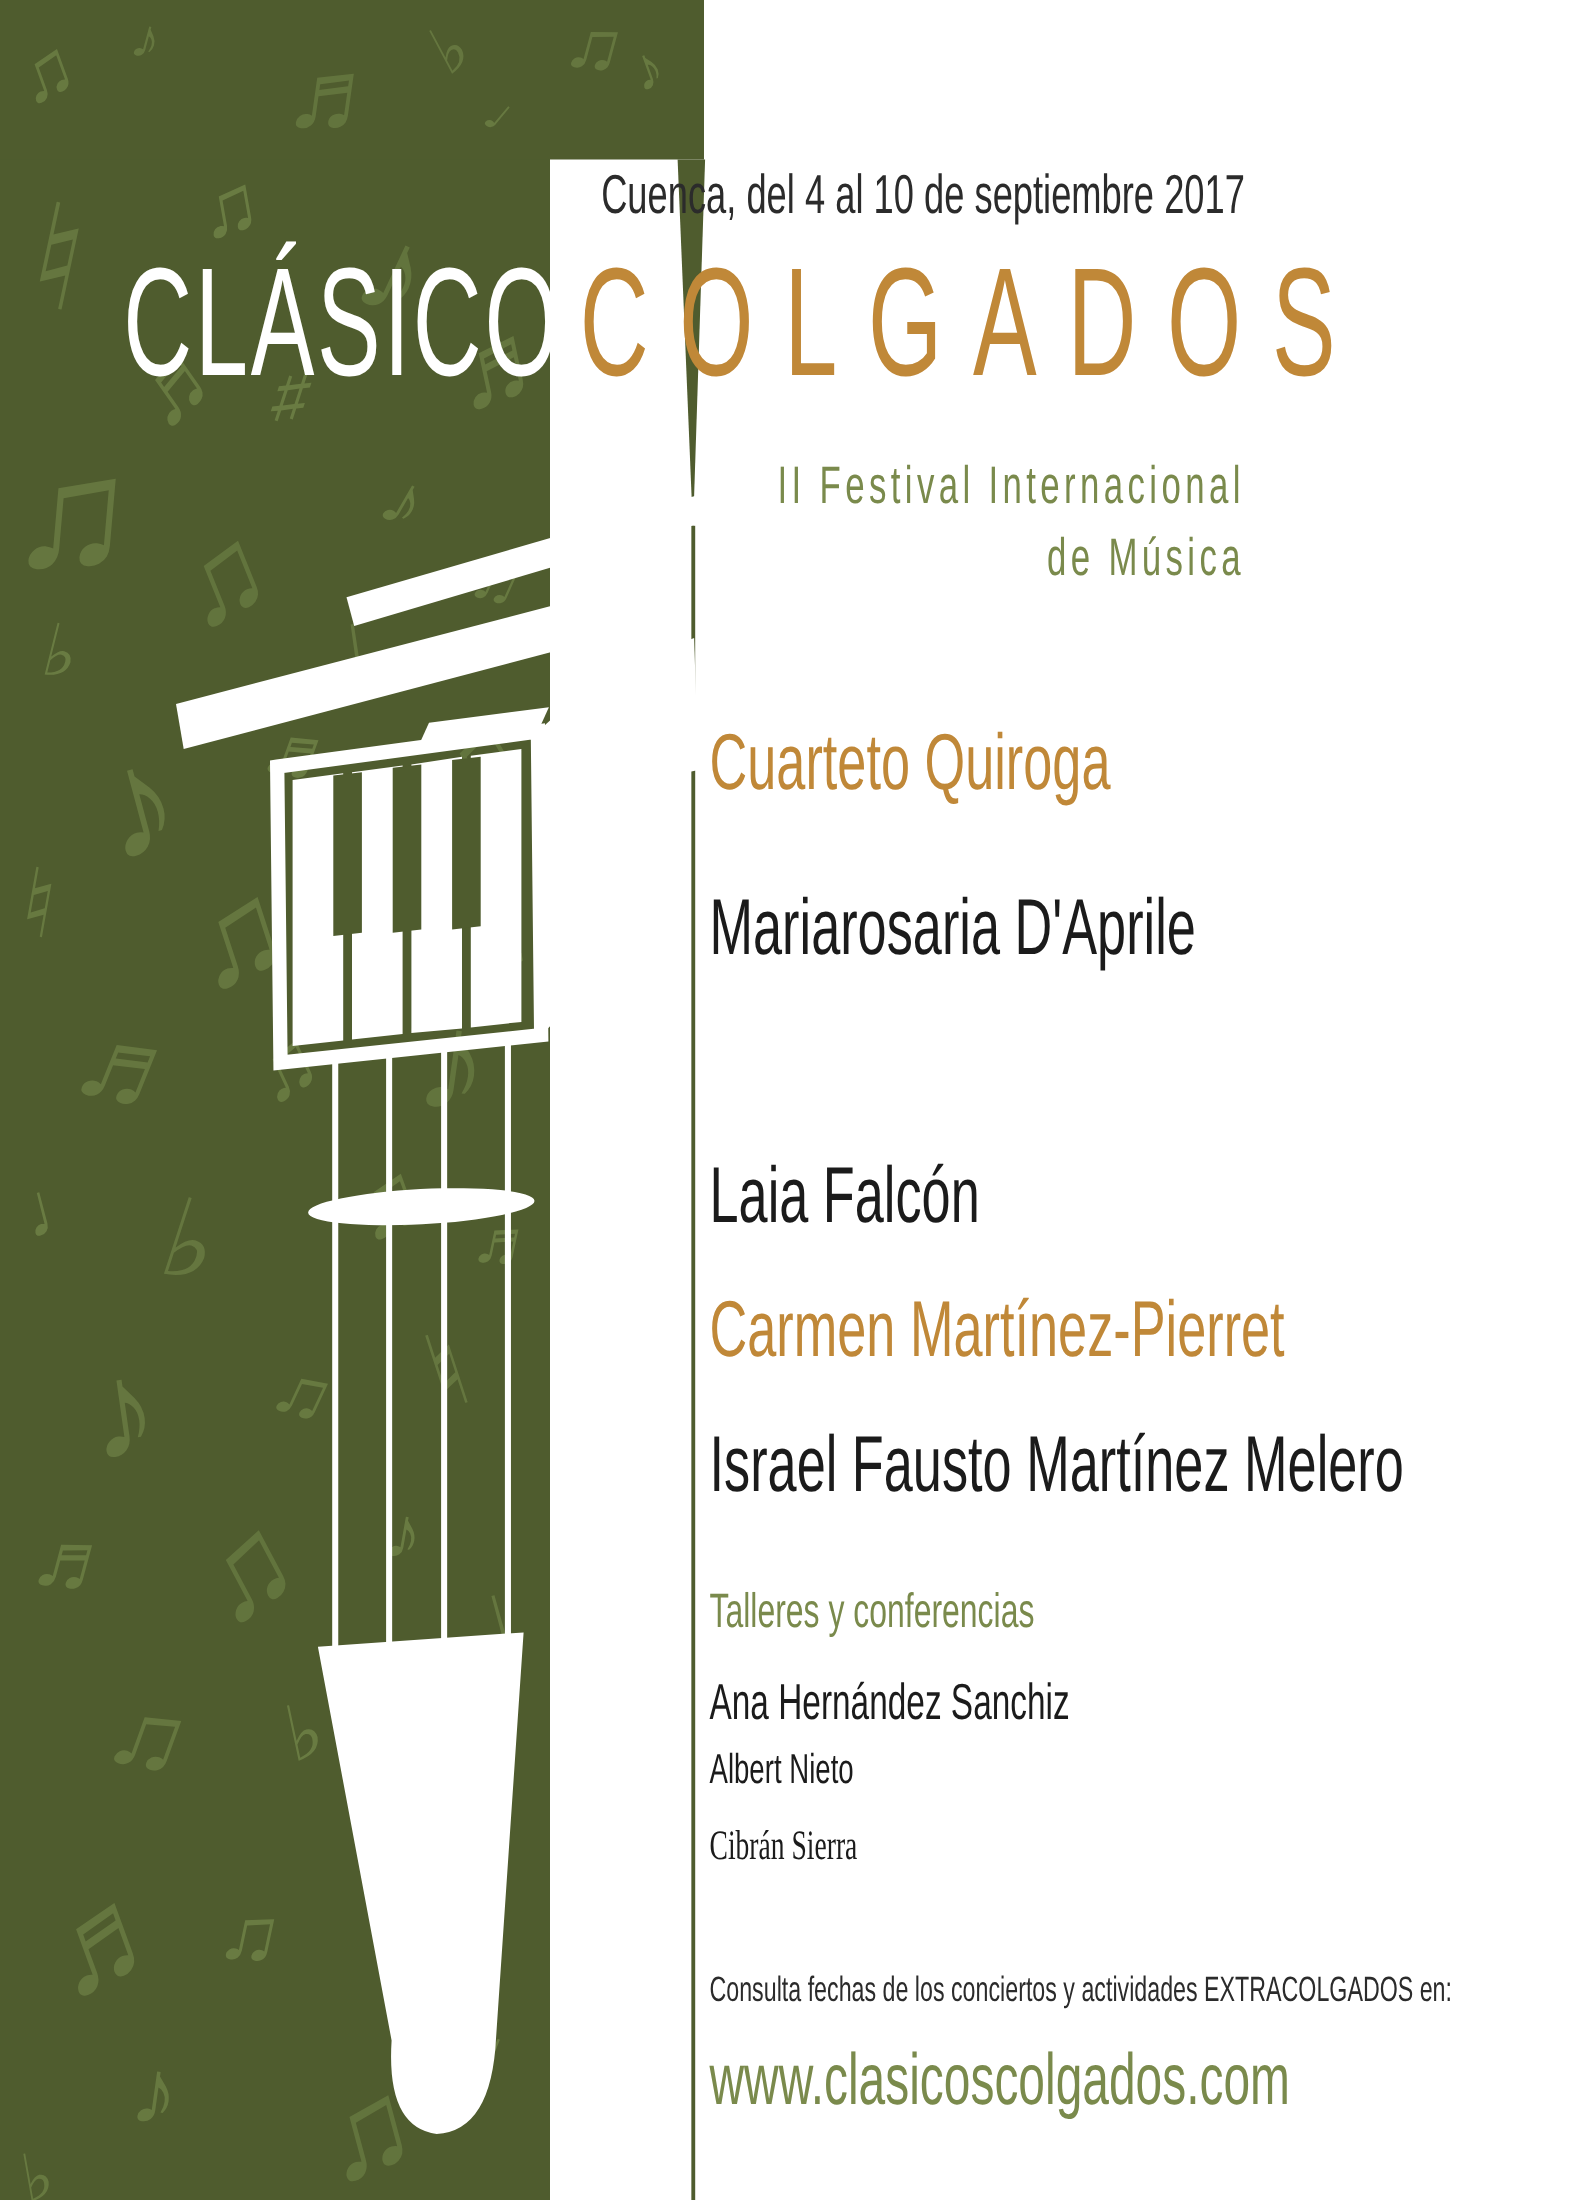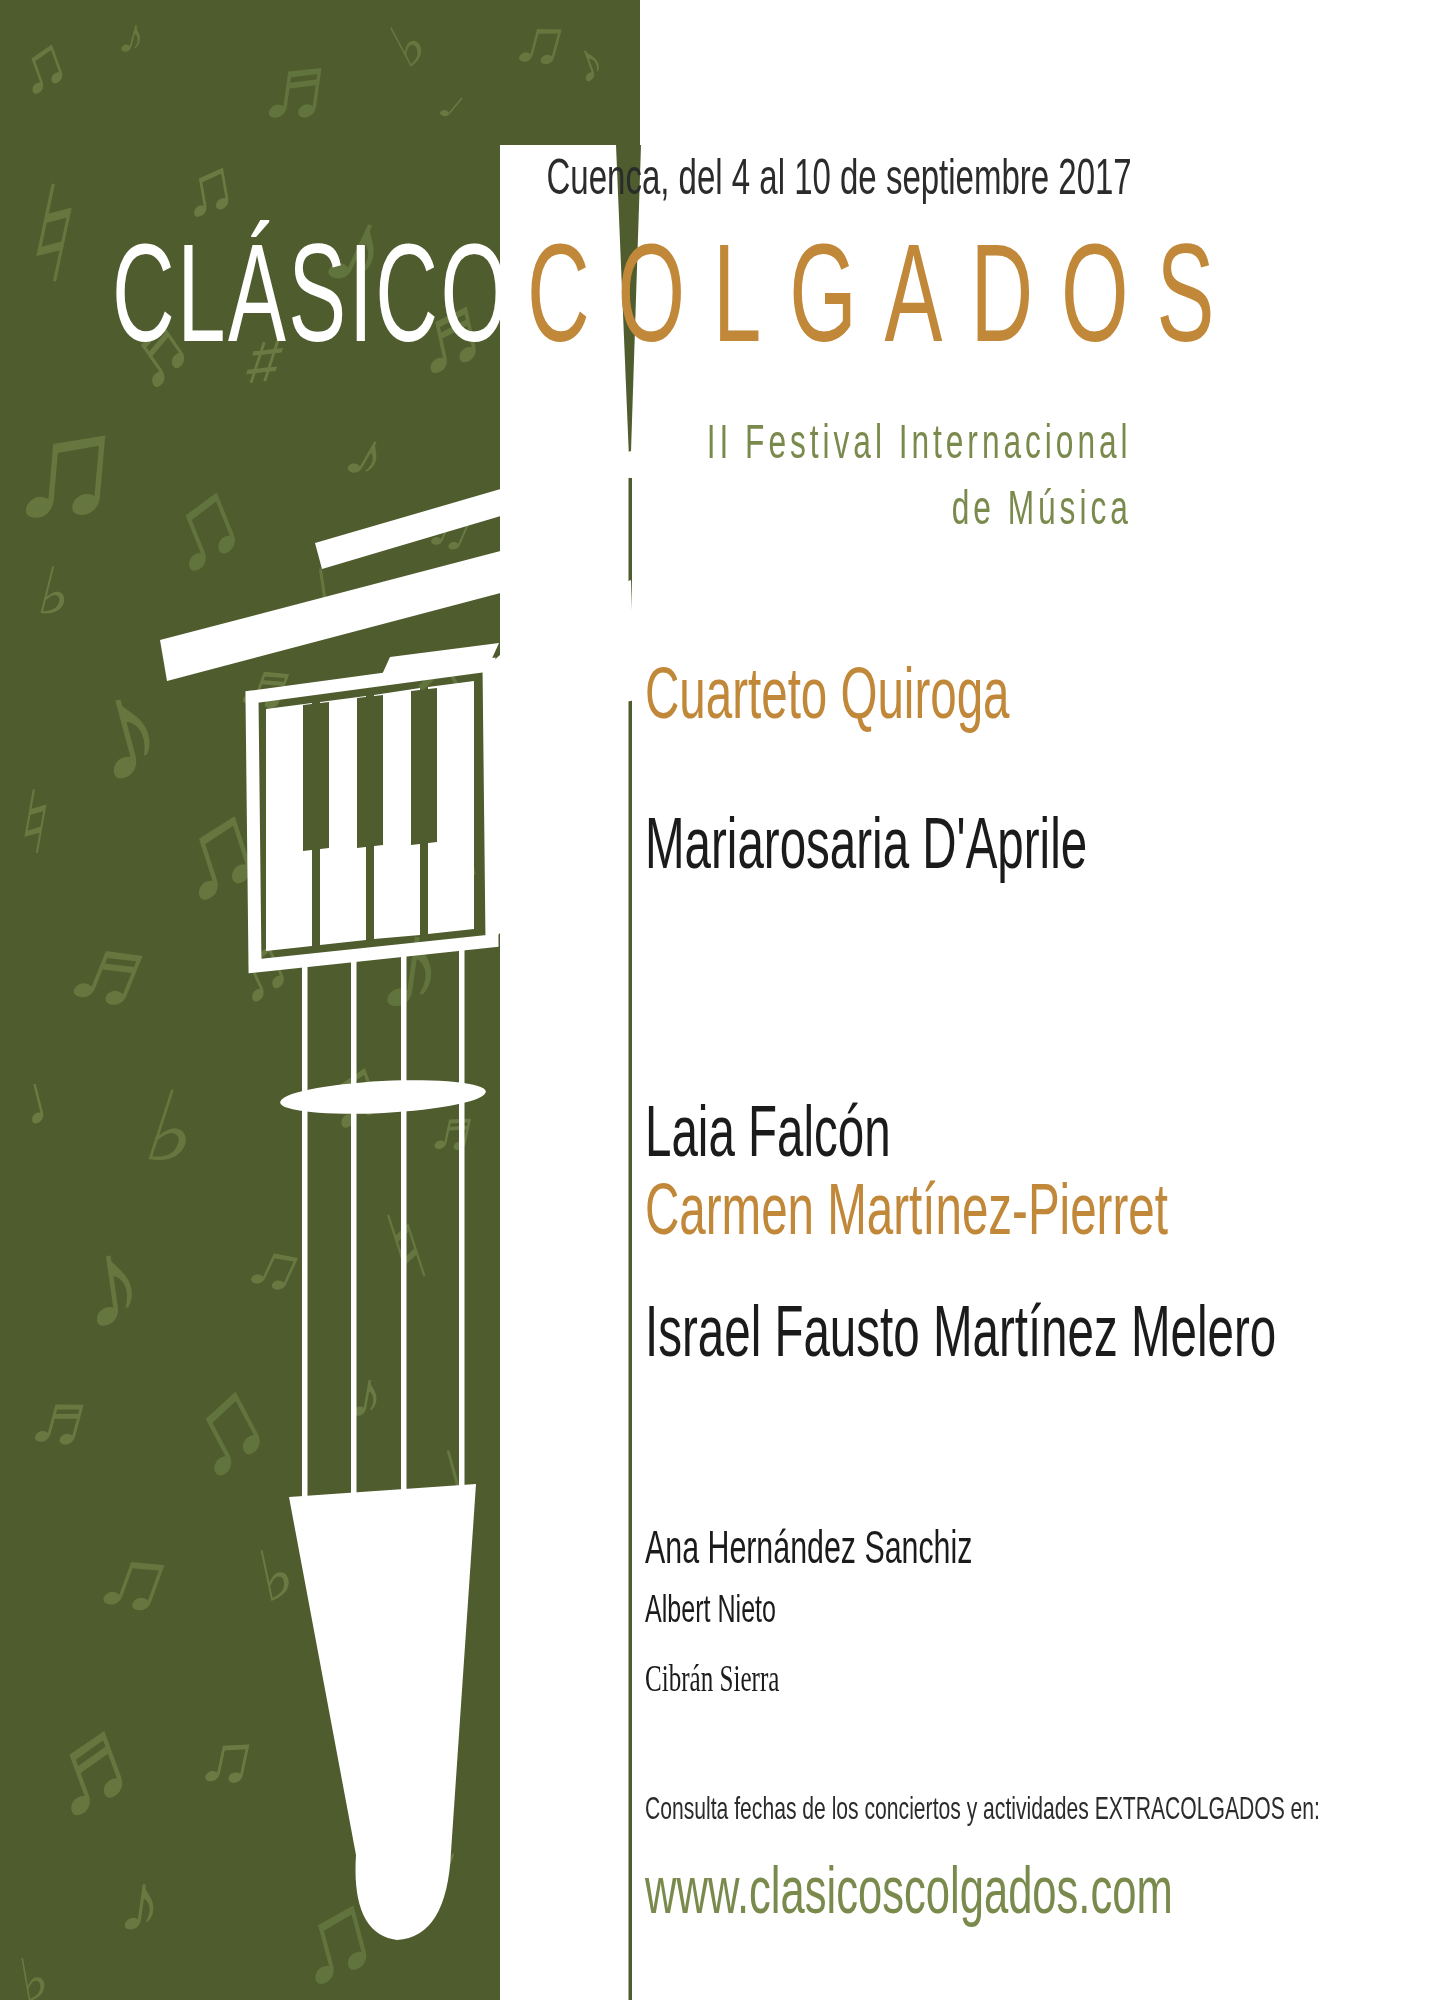--- a/index.html
+++ b/index.html
@@ -146,30 +146,33 @@
   <div class="line right" style="right:298px;top:480px;font-size:48px;">
     <span class="cond-r c-olive" style="letter-spacing:6px;">de Música</span>
   </div>
 
   <div class="line" style="left:645px;top:652px;font-size:72px;">
     <span class="cond c-gold">Cuarteto Quiroga</span>
   </div>
   <div class="line" style="left:645px;top:802px;font-size:72px;">
     <span class="cond c-ink">Mariarosaria D'Aprile</span>
   </div>
-  <div class="line" style="left:645px;top:1046px;font-size:72px;margin-top:44px;">
+  <div class="line" style="left:645px;top:1046px;font-size:72px;">
     <span class="cond c-ink">Laia Falcón</span>
   </div>
   <div class="line" style="left:645px;top:1168px;font-size:72px;">
     <span class="cond c-gold">Carmen Martínez-Pierret</span>
   </div>
   <div class="line" style="left:645px;top:1290px;font-size:72px;">
     <span class="cond c-ink">Israel Fausto Martínez Melero</span>
   </div>
 
+  <div class="line" style="left:645px;top:1440px;font-size:44px;">
+    <span class="cond c-olive">Talleres y conferencias</span>
+  </div>
   <div class="line" style="left:645px;top:1520px;font-size:46px;">
     <span class="cond c-ink">Ana Hernández Sanchiz</span>
   </div>
   <div class="line" style="left:645px;top:1588px;font-size:38px;">
     <span class="cond c-ink">Albert Nieto</span>
   </div>
   <div class="line" style="left:645px;top:1656px;font-size:38px;font-family:Liberation Serif, serif;">
     <span class="cond c-ink">Cibrán Sierra</span>
   </div>
 

